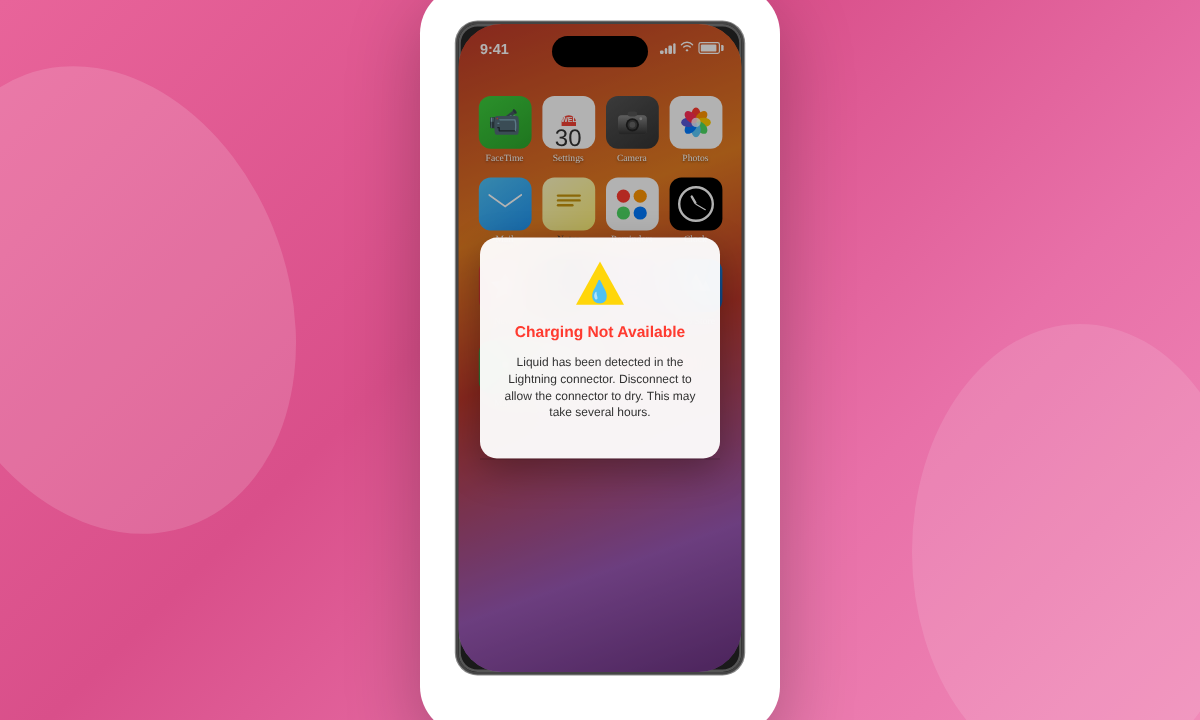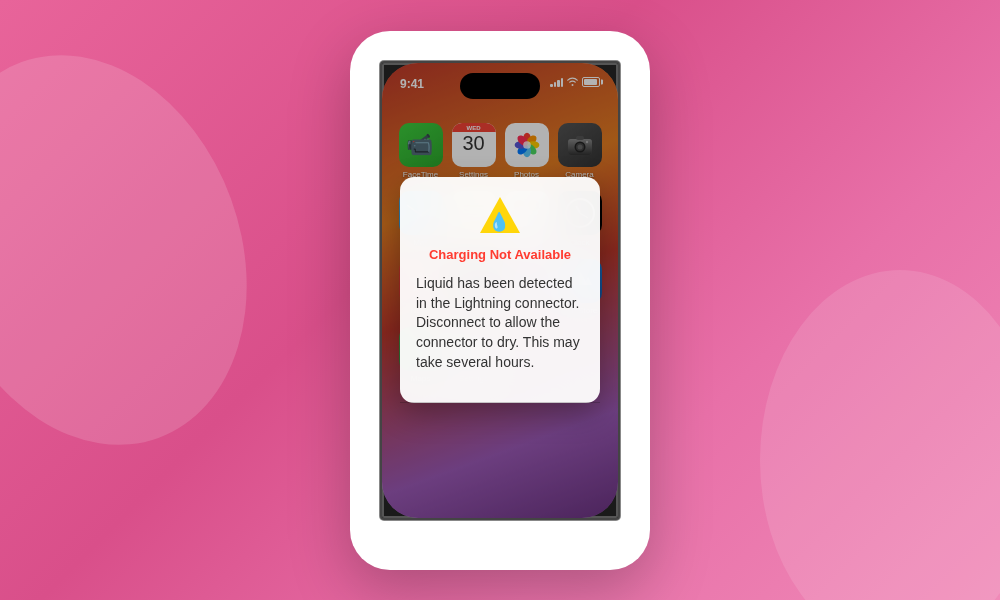--- a/index.html
+++ b/index.html
@@ -47,23 +47,23 @@
       align-items: center;
       justify-content: center;
       box-shadow: 0 20px 60px rgba(0,0,0,0.25);
       position: relative;
       z-index: 10;
     }
 
     
     .iphone {
       width: 240px;
-      height: 459px;
+      height: 544px;
       background: #1a1a1a;
-      border-radius: 4px;
+      border-radius: 18px;
       border: 2px solid #444;
       position: relative;
       overflow: hidden;
       box-shadow: inset 0 0 0 2px #555, 0 0 0 1px #888;
     }
 
     
     .iphone::before {
       content: '';
       position: absolute;
@@ -223,20 +223,21 @@
       position: relative;
       overflow: hidden;
     }
 
     .app-icon-label {
       font-size: 8px;
       color: white;
       text-align: left;
       text-shadow: 0 1px 2px rgba(0,0,0,0.5);
       white-space: nowrap;
+      font-family: Liberation Serif, serif;
     }
 
     
     .app-facetime { background: linear-gradient(145deg, #3ecf3e, #2da82d); }
     
     .app-calendar { background: white; }
     
     .app-photos { background: white; }
     
     .app-camera { background: linear-gradient(145deg, #555, #333); }
@@ -318,22 +319,23 @@
 
     .alert-title {
       font-size: 13px;
       font-weight: 700;
       color: #ff3b30;
       text-align: center;
       margin-bottom: 12px;
     }
 
     .alert-message {
-      font-size: 14px;
+      font-size: 10px;
       color: #333;
+      text-align: center;
       line-height: 1.4;
       margin-bottom: 30px;
     }
 
     .alert-divider {
       height: 0.5px;
       background: rgba(0,0,0,0.2);
       margin: 0 -16px;
     }
 
@@ -440,48 +442,27 @@
 
       <div class="home-screen">
         <div class="app-grid">
 
           <div class="app-icon">
             <div class="app-icon-img app-facetime" style="font-size:22px;">📹</div>
             <span class="app-icon-label">FaceTime</span>
           </div>
 
           <div class="app-icon">
-            <div class="app-icon-img app-calendar" style="padding:0;justify-content:flex-start;align-items:flex-start;">
+            <div class="app-icon-img app-calendar" style="padding:16px;justify-content:flex-start;align-items:flex-start;">
               <div class="calendar-icon-inner">
                 <div class="calendar-header">WED</div>
                 <div class="calendar-day">30</div>
               </div>
             </div>
             <span class="app-icon-label">Settings</span>
-          </div>
-
-          <div class="app-icon">
-            <div class="app-icon-img app-photos">
-              <svg class="photos-svg" viewBox="0 0 44 44" xmlns="http://www.w3.org/2000/svg">
-                <rect width="44" height="44" rx="10" fill="white"></rect>
-                <g transform="translate(22,22)">
-
-                  <ellipse cx="0" cy="-8" rx="5" ry="8" fill="#ff3b30" transform="rotate(0)"></ellipse>
-                  <ellipse cx="0" cy="-8" rx="5" ry="8" fill="#ff9500" transform="rotate(45)"></ellipse>
-                  <ellipse cx="0" cy="-8" rx="5" ry="8" fill="#ffcc00" transform="rotate(90)"></ellipse>
-                  <ellipse cx="0" cy="-8" rx="5" ry="8" fill="#4cd964" transform="rotate(135)"></ellipse>
-                  <ellipse cx="0" cy="-8" rx="5" ry="8" fill="#5ac8fa" transform="rotate(180)"></ellipse>
-                  <ellipse cx="0" cy="-8" rx="5" ry="8" fill="#007aff" transform="rotate(225)"></ellipse>
-                  <ellipse cx="0" cy="-8" rx="5" ry="8" fill="#5856d6" transform="rotate(270)"></ellipse>
-                  <ellipse cx="0" cy="-8" rx="5" ry="8" fill="#ff2d55" transform="rotate(315)"></ellipse>
-                  <circle cx="0" cy="0" r="5" fill="white" opacity="0.8"></circle>
-                </g>
-              </svg>
-            </div>
-            <span class="app-icon-label">Photos</span>
           </div>
 
           <div class="app-icon">
             <div class="app-icon-img app-camera">
               <svg width="26" height="22" viewBox="0 0 26 22" fill="none">
                 <rect x="1" y="5" width="24" height="16" rx="3" fill="#555"></rect>
                 <rect x="1" y="5" width="24" height="16" rx="3" fill="url(#camGrad)"></rect>
                 <defs>
                   <linearGradient id="camGrad" x1="0" y1="0" x2="0" y2="1">
                     <stop offset="0%" stop-color="#888"></stop>
@@ -492,20 +473,41 @@
                 <circle cx="13" cy="13" r="4" fill="#444"></circle>
                 <circle cx="13" cy="13" r="2.5" fill="#666"></circle>
                 <rect x="9" y="2" width="8" height="4" rx="2" fill="#555"></rect>
                 <circle cx="20" cy="8" r="1.2" fill="#aaa"></circle>
               </svg>
             </div>
             <span class="app-icon-label">Camera</span>
           </div>
 
           <div class="app-icon">
+            <div class="app-icon-img app-photos">
+              <svg class="photos-svg" viewBox="0 0 44 44" xmlns="http://www.w3.org/2000/svg">
+                <rect width="44" height="44" rx="10" fill="white"></rect>
+                <g transform="translate(22,22)">
+
+                  <ellipse cx="0" cy="-8" rx="5" ry="8" fill="#ff3b30" transform="rotate(0)"></ellipse>
+                  <ellipse cx="0" cy="-8" rx="5" ry="8" fill="#ff9500" transform="rotate(45)"></ellipse>
+                  <ellipse cx="0" cy="-8" rx="5" ry="8" fill="#ffcc00" transform="rotate(90)"></ellipse>
+                  <ellipse cx="0" cy="-8" rx="5" ry="8" fill="#4cd964" transform="rotate(135)"></ellipse>
+                  <ellipse cx="0" cy="-8" rx="5" ry="8" fill="#5ac8fa" transform="rotate(180)"></ellipse>
+                  <ellipse cx="0" cy="-8" rx="5" ry="8" fill="#007aff" transform="rotate(225)"></ellipse>
+                  <ellipse cx="0" cy="-8" rx="5" ry="8" fill="#5856d6" transform="rotate(270)"></ellipse>
+                  <ellipse cx="0" cy="-8" rx="5" ry="8" fill="#ff2d55" transform="rotate(315)"></ellipse>
+                  <circle cx="0" cy="0" r="5" fill="white" opacity="0.8"></circle>
+                </g>
+              </svg>
+            </div>
+            <span class="app-icon-label">Photos</span>
+          </div>
+
+          <div class="app-icon">
             <div class="app-icon-img app-mail">
               <svg width="28" height="20" viewBox="0 0 28 20" fill="none">
                 <rect width="28" height="20" rx="2" fill="none"></rect>
                 <path d="M0 2 L14 12 L28 2" stroke="white" stroke-width="1.5" fill="none"></path>
                 <rect x="0" y="0" width="28" height="20" rx="2" fill="none" stroke="none"></rect>
               </svg>
             </div>
             <span class="app-icon-label">Mail</span>
           </div>
 

